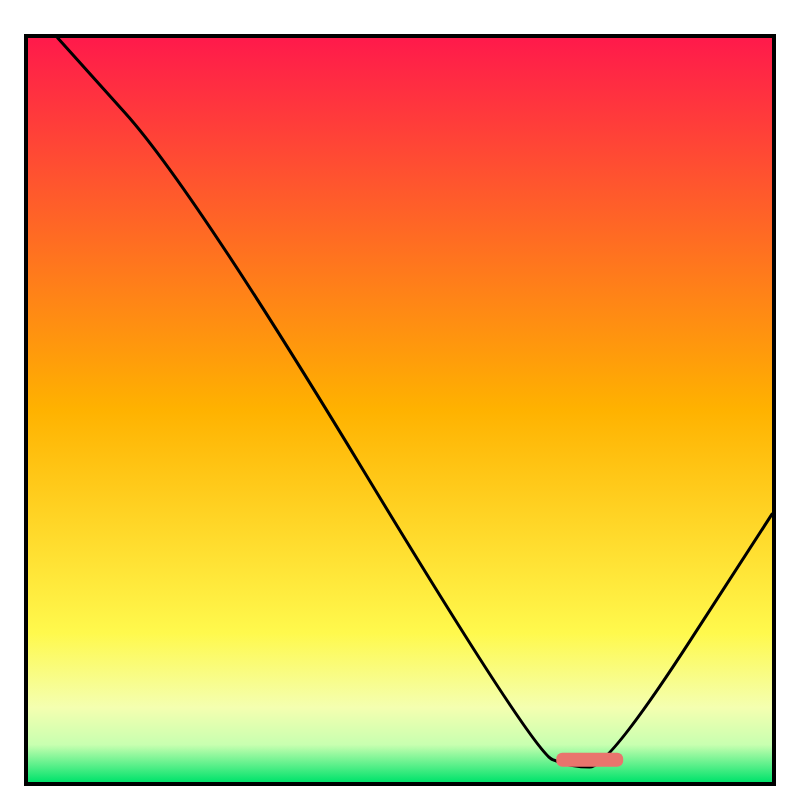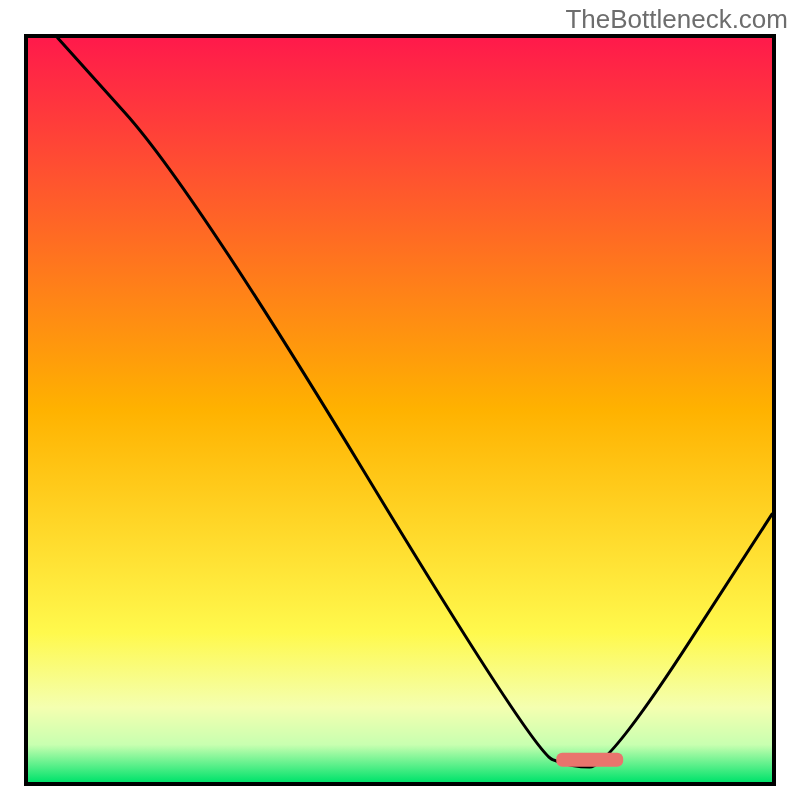--- a/index.html
+++ b/index.html
@@ -24,21 +24,20 @@
     color: #6d6d6d;
     font-weight: 400;
     letter-spacing: 0px;
   }
   svg { display: block; }
 </style>
 </head>
 <body>
 
 <div class="wrap">
-  <div class="watermark">TheBottleneck.com</div>
   <svg id="chart-svg" width="800" height="800">
     <defs>
       <linearGradient id="bg-grad" x1="0" y1="0" x2="0" y2="1">
           <stop offset="0%" stop-color="#ff1a4b"></stop>
           <stop offset="50%" stop-color="#ffb200"></stop>
           <stop offset="80%" stop-color="#fff94d"></stop>
           <stop offset="90%" stop-color="#f4ffb0"></stop>
           <stop offset="95%" stop-color="#c8ffb0"></stop>
           <stop offset="100%" stop-color="#00e36b"></stop>
         </linearGradient>

